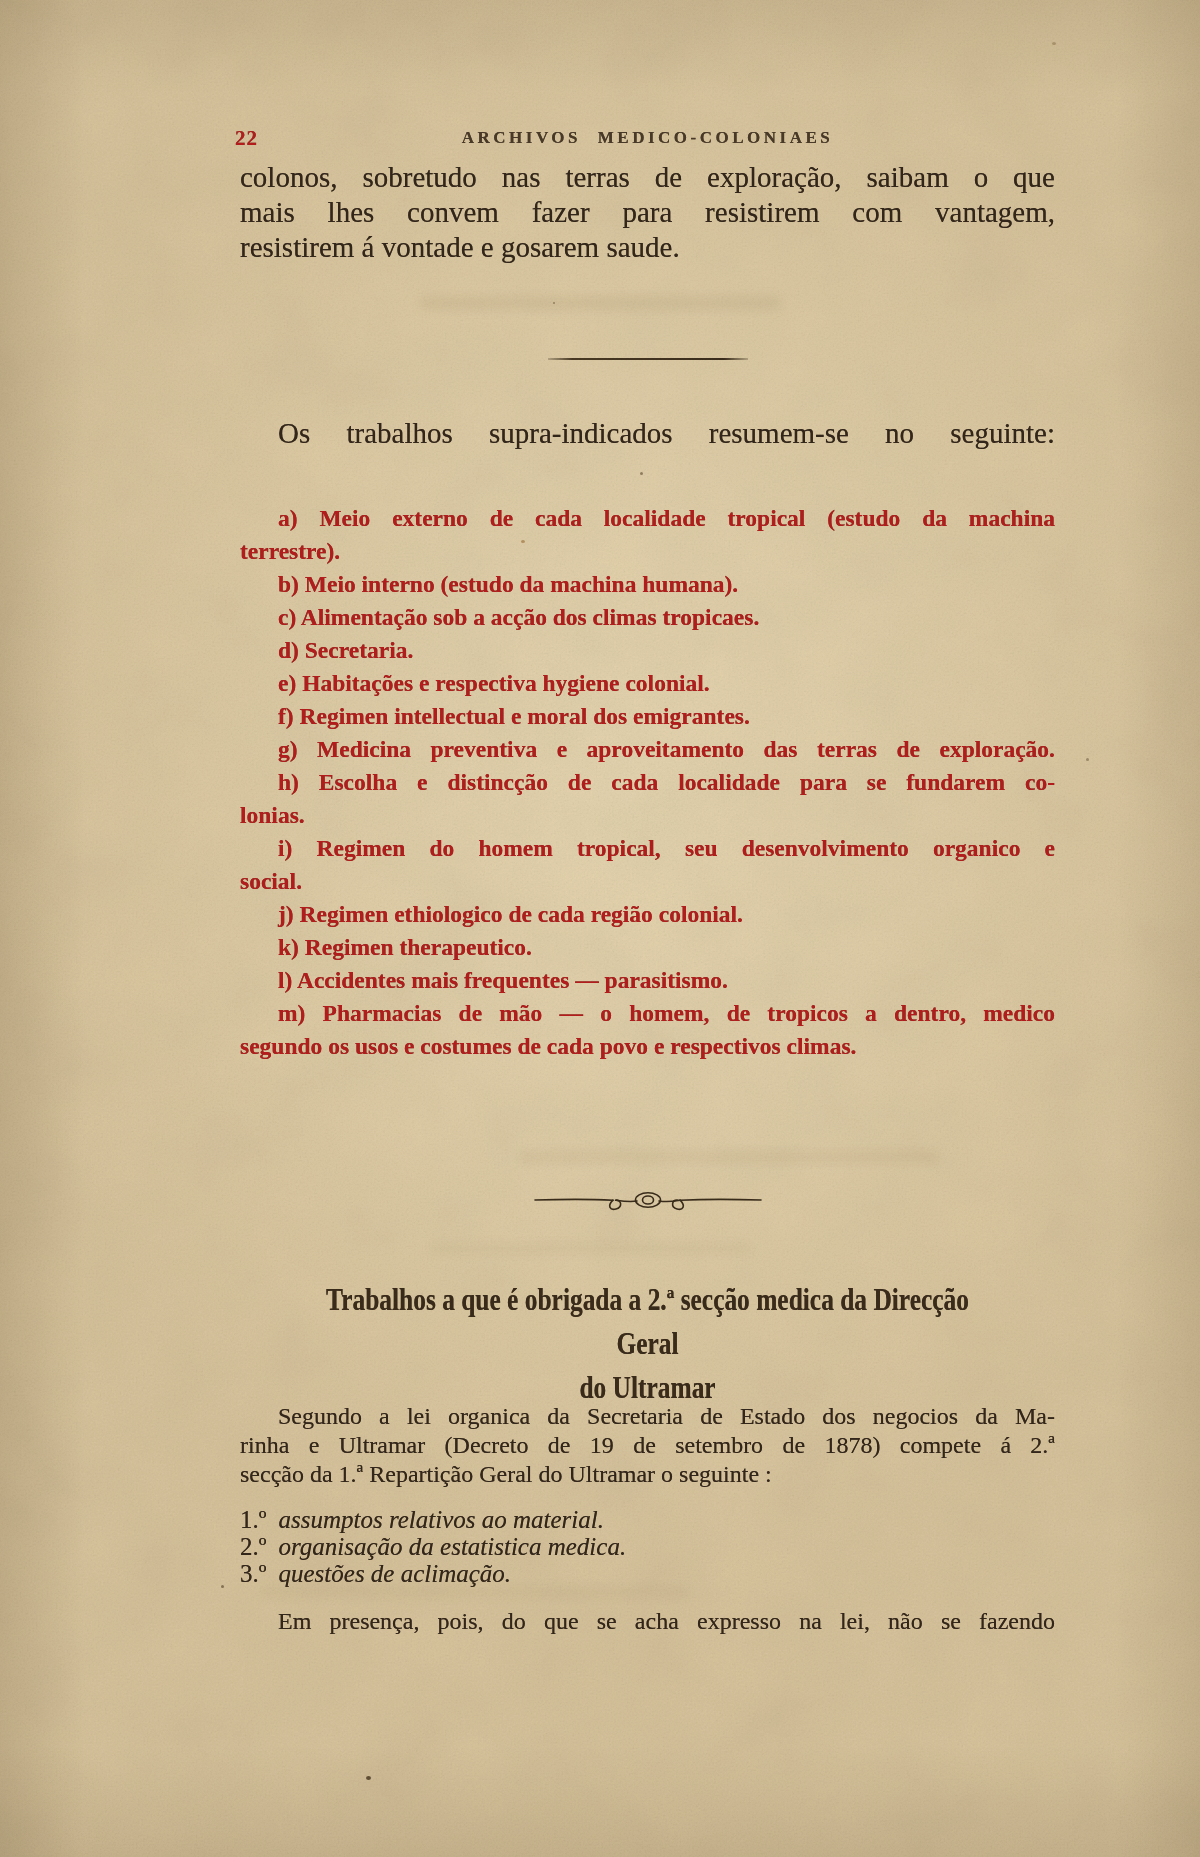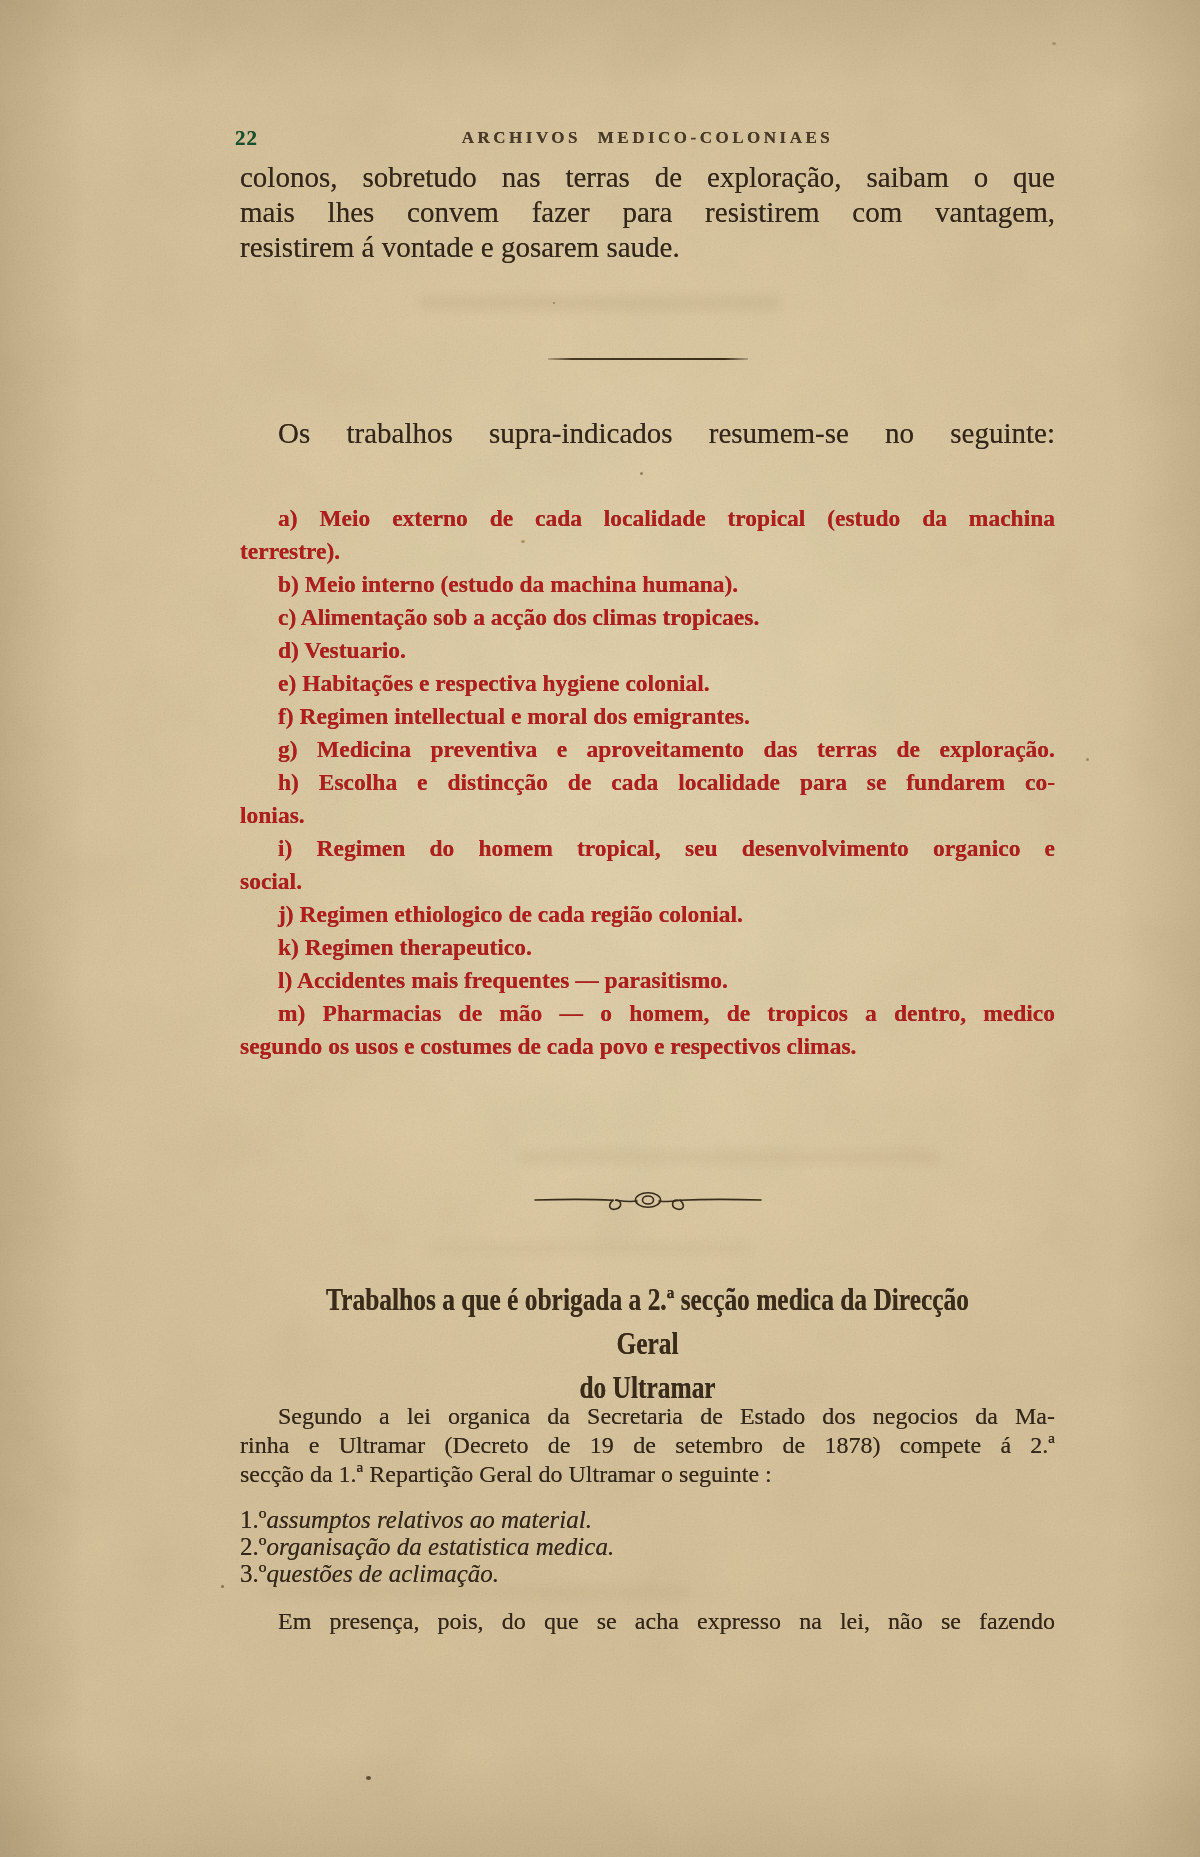--- a/index.html
+++ b/index.html
@@ -15,21 +15,21 @@
   }
   .abs{position:absolute;}
   .content{left:240px;width:815px;}
   .line{white-space:pre-line;}
   .j{text-align:justify;text-align-last:justify;}
   .indent{padding-left:38px;}
   .ink{text-shadow:0 0 0.6px rgba(45,28,10,0.65);}
 
   
   #runhead{top:124px;height:30px;}
-  #pagenum{position:absolute;left:-5px;top:2px;font-size:21px;font-weight:bold;color:#14532d;letter-spacing:1px;}
+  #pagenum{position:absolute;left:-5px;top:2px;font-size:21px;font-weight:bold;color:#b91c1c;letter-spacing:1px;}
   #runtitle{text-align:center;font-size:17px;font-weight:bold;color:#4a3a28;letter-spacing:3.5px;word-spacing:9px;padding-top:4px;}
 
   
   #para1{top:160px;font-size:29px;line-height:35px;}
 
   
   #rule1{top:358px;}
   #rule1 .bar{width:200px;height:2px;margin:0 auto;background:linear-gradient(90deg,rgba(58,44,26,0.25),#4a3a24 12%,#3c2e1c 88%,rgba(58,44,26,0.25));}
 
   
@@ -43,21 +43,21 @@
 
   
   #heading{top:1278px;font-size:31px;line-height:44px;font-weight:bold;color:#3a2b1a;text-align:center;}
   #heading .hline{transform:scaleX(0.82);transform-origin:50% 50%;}
 
   
   #segundo{top:1402px;font-size:24px;line-height:29px;}
 
   
   #lawlist{top:1506px;font-size:25px;line-height:27px;}
-  .litem .num{font-style:normal;text-align:right;}
+  .litem .num{font-style:normal;margin-right:12px;text-align:right;}
   .litem .itxt{font-style:italic;}
 
   
   #closing{top:1608px;font-size:24px;}
 
   
   .speck{position:absolute;border-radius:50%;pointer-events:none;}
   .ghost{position:absolute;background:rgba(128,108,66,0.10);filter:blur(5px);border-radius:5px;pointer-events:none;}
   .grain{position:absolute;left:0;top:0;pointer-events:none;}
 </style>
@@ -88,21 +88,21 @@
     <div class="line indent j">a) Meio externo de cada localidade tropical (estudo da machina</div>
     <div class="line">terrestre).</div>
   </div>
   <div class="witem">
     <div class="line indent">b) Meio interno (estudo da machina humana).</div>
   </div>
   <div class="witem">
     <div class="line indent">c) Alimentação sob a acção dos climas tropicaes.</div>
   </div>
   <div class="witem">
-    <div class="line indent">d) Vestuario.</div>
+    <div class="line indent">d) Secretaria.</div>
   </div>
   <div class="witem">
     <div class="line indent">e) Habitações e respectiva hygiene colonial.</div>
   </div>
   <div class="witem">
     <div class="line indent">f) Regimen intellectual e moral dos emigrantes.</div>
   </div>
   <div class="witem">
     <div class="line indent j">g) Medicina preventiva e aproveitamento das terras de exploração.</div>
   </div>

